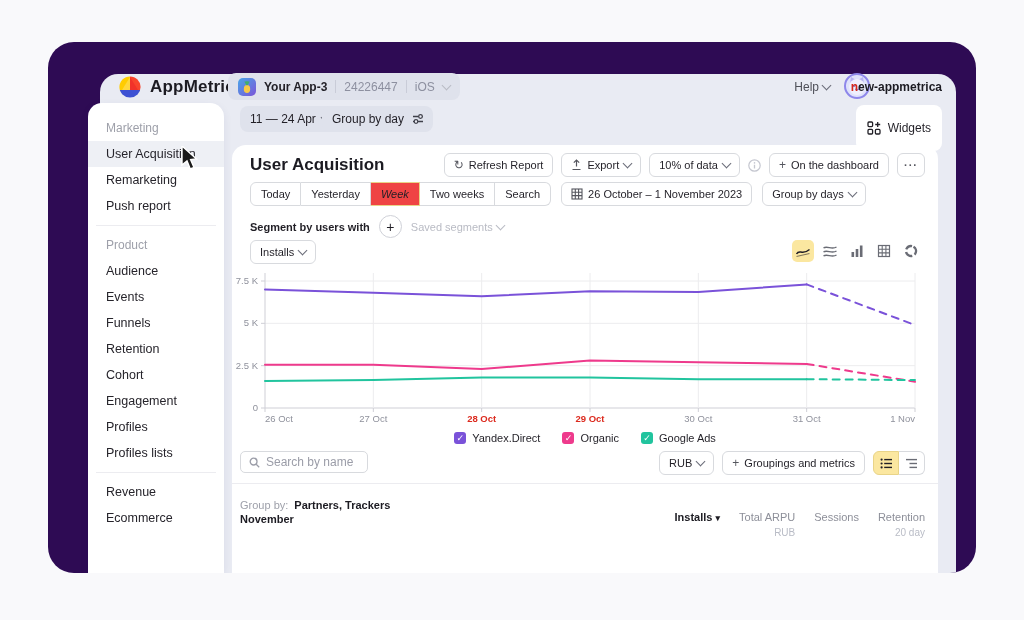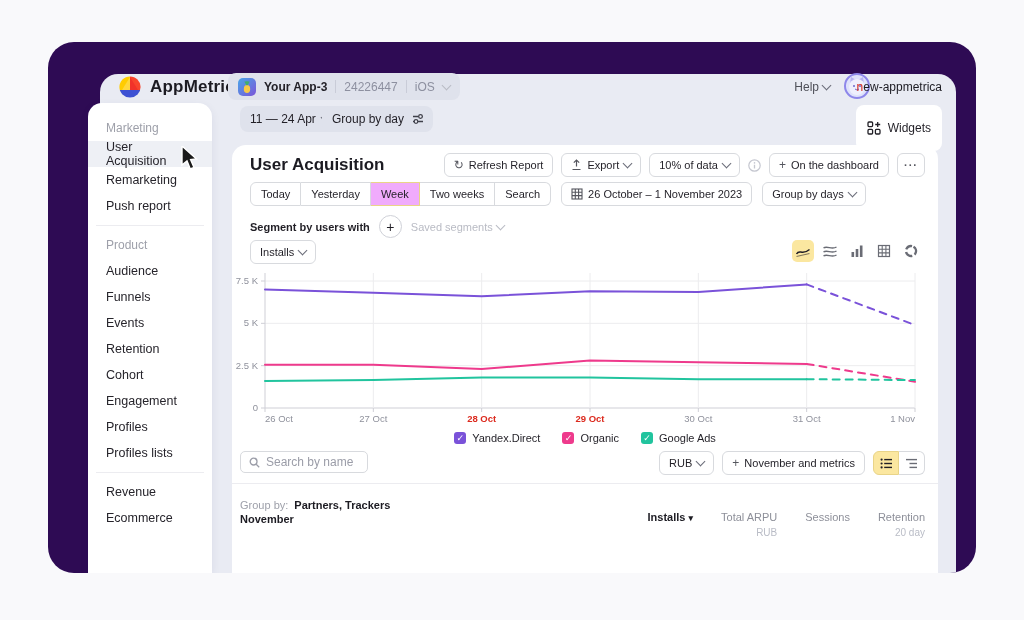--- a/index.html
+++ b/index.html
@@ -13,56 +13,56 @@
 
   
   .brand{position:absolute;left:70px;top:33px;display:flex;align-items:center;gap:8px;}
   .brand-name{font-size:17px;font-weight:700;color:#1c1b22;letter-spacing:.2px;}
   .app-pill{position:absolute;left:180px;top:31px;height:27px;background:#dfe2ec;border-radius:8px;display:flex;align-items:center;gap:8px;padding:0 10px;cursor:pointer;}
   .app-pill .nm{font-size:12px;font-weight:700;color:#211f26;}
   .app-pill .dim{font-size:12px;color:#8d90a0;}
   .vsep{width:1px;height:13px;background:#c9ccd8;}
   .help-box{position:absolute;right:146px;top:38px;display:flex;align-items:center;gap:4px;font-size:12px;color:#4f5058;cursor:pointer;}
   .avatar{position:absolute;right:106px;top:31px;width:26px;height:26px;border-radius:50%;background:#dfe2fb;border:2px solid #8e87ea;box-sizing:border-box;overflow:hidden;}
-  .account{position:absolute;right:34px;top:38px;font-size:12px;font-weight:400;color:#1c1b22;display:inline-block;}
+  .account{position:absolute;right:34px;top:38px;font-size:12px;font-weight:700;color:#1c1b22;display:inline-block;}
   .account::first-letter{color:#d6281a;}
 
   
   .pill{background:#dfe2ec;border-radius:8px;height:26px;display:inline-flex;align-items:center;gap:6px;padding:0 10px;font-size:12px;color:#211f26;cursor:pointer;position:absolute;}
   .date-pill{left:192px;top:64px;}
   .groupdays-pill{left:274px;top:64px;}
   .sliders-btn{left:356px;top:64px;width:27px;height:26px;padding:0;justify-content:center;}
   .widgets-btn{position:absolute;right:34px;top:63px;height:46px;background:#fff;border-radius:8px;display:flex;align-items:center;gap:7px;padding:0 11px;font-size:12px;color:#211f26;cursor:pointer;}
 
   .chev{width:6px;height:6px;border-right:1.5px solid #6a6c78;border-bottom:1.5px solid #6a6c78;transform:rotate(45deg);margin-top:-3px;flex:0 0 auto;}
   .chev.lt{border-color:#b9bbc4;}
 
   
-  .sidebar{position:absolute;left:40px;top:61px;width:124px;height:470px;background:#fff;border-radius:14px 14px 0 0;box-shadow:0 3px 10px rgba(35,20,80,.07);padding-top:12px;box-sizing:border-box;}
+  .sidebar{position:absolute;left:40px;top:61px;width:136px;height:470px;background:#fff;border-radius:14px 14px 0 0;box-shadow:0 3px 10px rgba(35,20,80,.07);padding-top:12px;box-sizing:border-box;}
   .sb-label{height:26px;display:flex;align-items:center;padding:0 18px;font-size:12px;color:#9ea0aa;}
   .sb-item{height:26px;display:flex;align-items:center;padding:0 18px;font-size:12.5px;color:#26242b;cursor:pointer;}
   .sb-item.selected{background:#eef0f5;}
   .sb-divider{height:1px;background:#ececf0;margin:6px 8px;}
 
   .cursor-svg{position:absolute;left:132px;top:104px;z-index:30;}
 
   
   .main{position:absolute;left:184px;top:103px;width:706px;height:428px;background:#fff;border-radius:14px 14px 0 0;}
   .report-title{position:absolute;left:18px;top:10px;font-size:17px;font-weight:700;color:#1c1b22;}
   .actions{position:absolute;right:13px;top:8px;display:flex;align-items:center;gap:8px;}
   .btn{display:inline-flex;align-items:center;gap:5px;height:24px;padding:0 9px;background:#fff;border:1px solid #d8dade;border-radius:6px;font-size:11px;color:#211f26;cursor:pointer;white-space:nowrap;box-sizing:border-box;}
   .btn .ico-txt{font-size:12px;color:#55565e;line-height:1;}
   .more-btn{padding:0 6px;letter-spacing:1px;font-weight:700;color:#55565e;}
 
   .tabs-row{position:absolute;left:18px;top:37px;display:flex;align-items:center;gap:10px;}
   .seg{display:flex;}
   .seg .tab{height:24px;padding:0 10px;display:flex;align-items:center;font-size:11px;background:#fff;border:1px solid #d8dade;border-left:none;cursor:pointer;box-sizing:border-box;}
   .seg .tab:first-child{border-left:1px solid #d8dade;border-radius:6px 0 0 6px;}
   .seg .tab:last-child{border-radius:0 6px 6px 0;}
-  .seg .tab.active{background:#f0abfc;border-color:#e9d488;}
+  .seg .tab.active{background:#ef4444;border-color:#e9d488;font-style:italic;}
 
   .segment-row{position:absolute;left:18px;top:70px;display:flex;align-items:center;gap:9px;}
   .segment-row .lbl{font-size:11px;font-weight:700;color:#211f26;}
   .plus-circle{width:21px;height:21px;border:1px solid #cfd1d8;border-radius:50%;display:flex;align-items:center;justify-content:center;font-size:14px;color:#211f26;cursor:pointer;background:#fff;}
   .saved{font-size:11px;color:#b9bbc4;display:flex;align-items:center;gap:4px;cursor:pointer;}
 
   .metric-row{position:absolute;left:18px;top:95px;}
   .charttype-row{position:absolute;right:16px;top:95px;display:flex;align-items:center;gap:5px;}
   .ct-btn{width:22px;height:22px;border-radius:5px;display:flex;align-items:center;justify-content:center;cursor:pointer;}
   .ct-btn.active{background:#fbe7a0;}
@@ -82,21 +82,21 @@
   .tg-btn:last-child{border-radius:0 6px 6px 0;border-left:none;}
   .tg-btn.active{background:#fbe7a0;border-color:#e9d488;}
 
   .hdivider{position:absolute;left:0;top:338px;width:706px;height:1px;background:#ececf0;}
   .groupby-row{position:absolute;left:8px;top:354px;font-size:11px;display:flex;gap:6px;align-items:center;}
   .groupby-row .gb-lbl{color:#9ea0aa;}
   .groupby-row .gb-val{font-weight:700;color:#1c1b22;cursor:pointer;}
 
   .table-head{position:absolute;left:0;top:366px;width:706px;}
   .row-header{position:absolute;left:8px;top:2px;font-size:11px;font-weight:700;color:#1c1b22;}
-  .cols{position:absolute;right:13px;top:0;display:flex;gap:28px;}
+  .cols{position:absolute;right:13px;top:0;display:flex;gap:19px;}
   .col{text-align:right;font-size:11px;color:#8d8f99;cursor:pointer;}
   .col .c-lbl{display:block;}
   .col.sorted .c-lbl{color:#1c1b22;font-weight:700;}
   .col .c-sub{display:block;margin-top:4px;font-size:10px;color:#b9bcc6;}
   .sort-arrow{font-size:9px;color:#1c1b22;}
 
   svg text{font-family:"Liberation Sans",sans-serif;}
 </style>
 </head>
 <body>
@@ -188,22 +188,22 @@
     </div>
 
     <aside class="sidebar">
         <div class="sb-label">Marketing</div>
         <div class="sb-item selected">User Acquisition</div>
         <div class="sb-item">Remarketing</div>
         <div class="sb-item">Push report</div>
         <div class="sb-divider"></div>
         <div class="sb-label">Product</div>
         <div class="sb-item">Audience</div>
+        <div class="sb-item">Events</div>
         <div class="sb-item">Funnels</div>
-        <div class="sb-item">Events</div>
         <div class="sb-item">Retention</div>
         <div class="sb-item">Cohort</div>
         <div class="sb-item">Engagement</div>
         <div class="sb-item">Profiles</div>
         <div class="sb-item">Profiles lists</div>
         <div class="sb-divider"></div>
         <div class="sb-item">Revenue</div>
         <div class="sb-item">Ecommerce</div>
       </aside>
 
@@ -389,21 +389,21 @@
           </svg>
           <span class="ph">Search by name</span>
         </div>
         <div class="table-controls">
           <div class="btn">
             <span>RUB</span>
             <span class="chev"></span>
           </div>
           <div class="btn">
             <span class="ico-txt">+</span>
-            <span>November and metrics</span>
+            <span>Groupings and metrics</span>
           </div>
           <div class="toggle-group">
             <div class="tg-btn active">
               <svg width="13" height="11" viewBox="0 0 13 11">
                 <circle cx="1.6" cy="1.6" r="1.1" fill="#211f26"></circle>
                   <line x1="4.2" y1="1.6" x2="12" y2="1.6" stroke="#211f26" stroke-width="1.4"></line>
                 <circle cx="1.6" cy="5.5" r="1.1" fill="#211f26"></circle>
                   <line x1="4.2" y1="5.5" x2="12" y2="5.5" stroke="#211f26" stroke-width="1.4"></line>
                 <circle cx="1.6" cy="9.4" r="1.1" fill="#211f26"></circle>
                   <line x1="4.2" y1="9.4" x2="12" y2="9.4" stroke="#211f26" stroke-width="1.4"></line>

